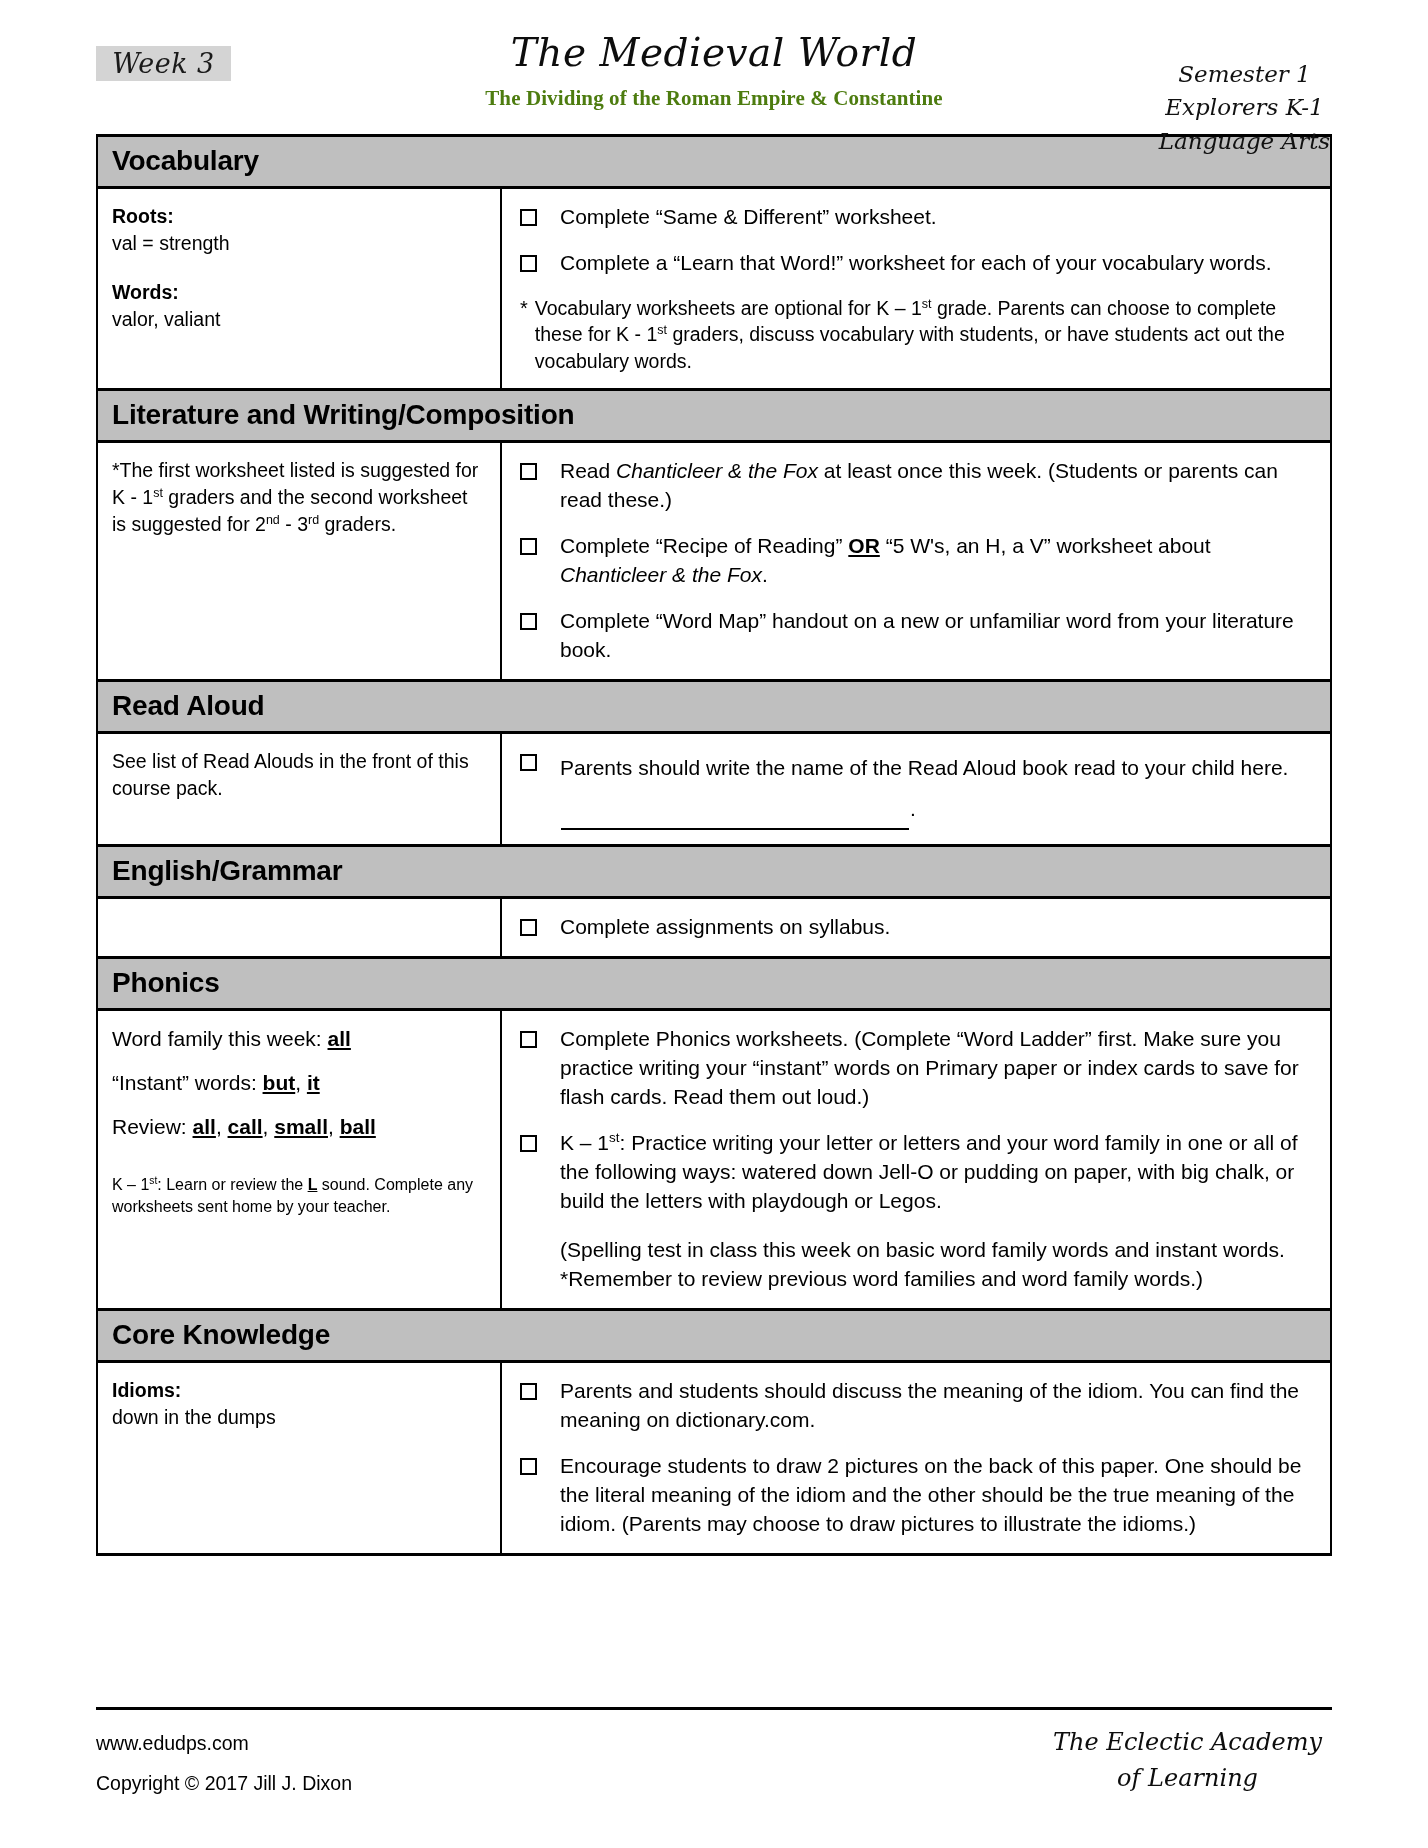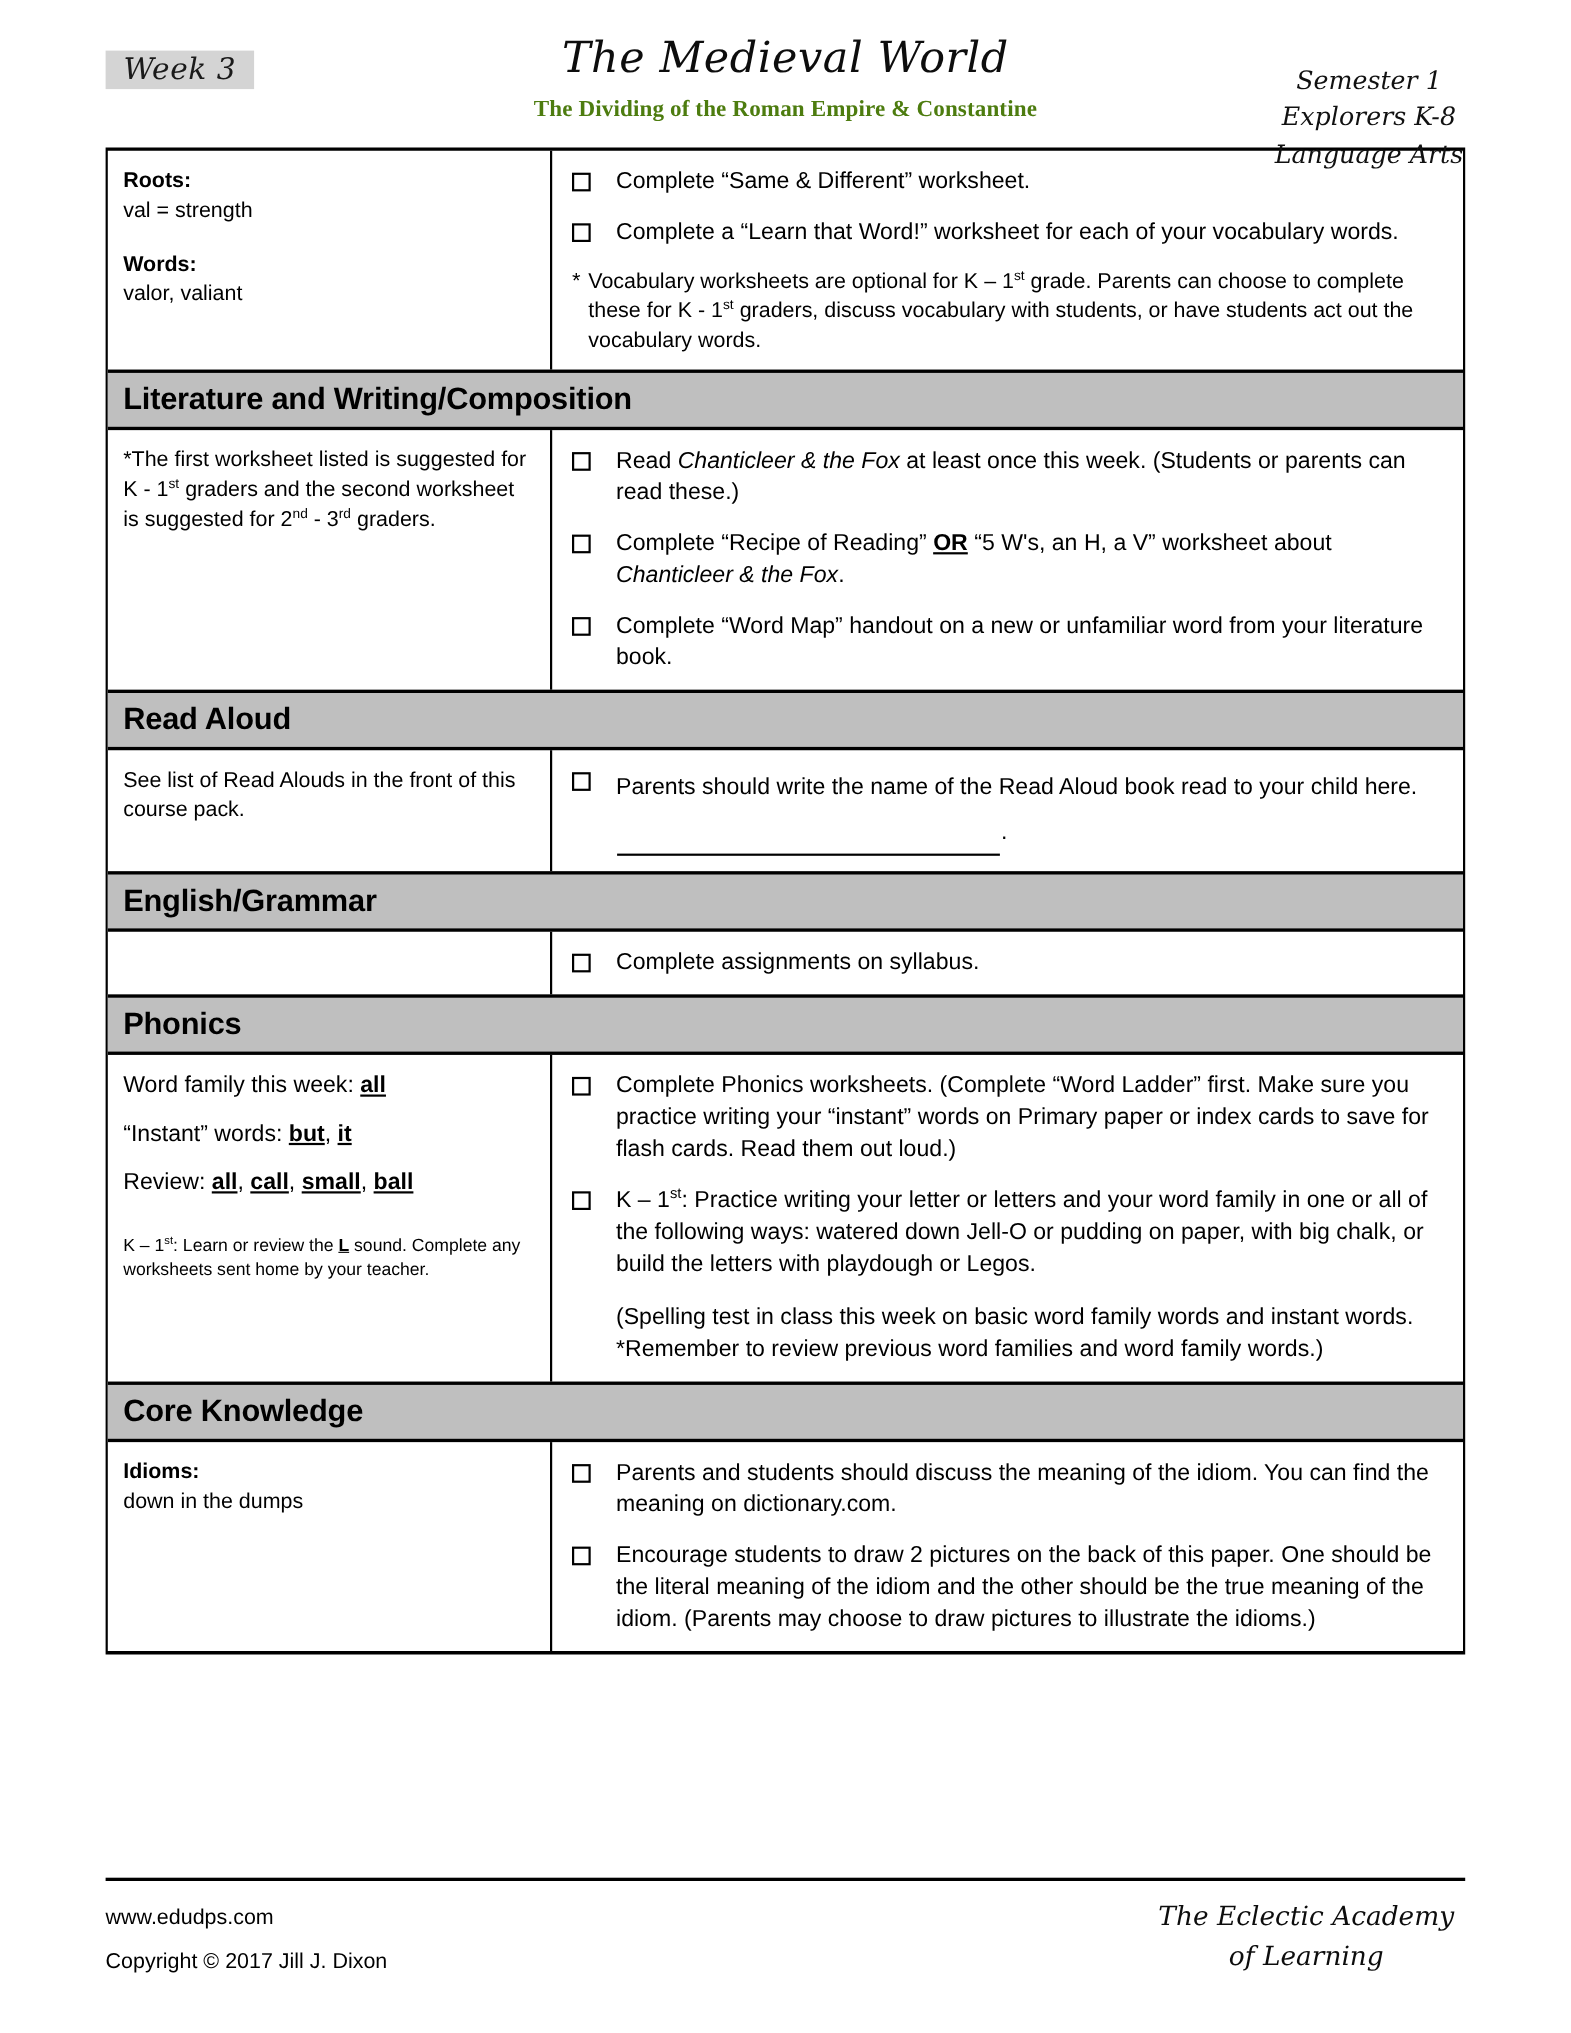--- a/index.html
+++ b/index.html
@@ -204,27 +204,28 @@
 <div class="page">
 
   <div class="header">
     <div class="week-badge">Week 3</div>
     <div class="title-block">
       <div class="main-title">The Medieval World</div>
       <div class="sub-title">The Dividing of the Roman Empire &amp; Constantine</div>
     </div>
     <div class="semester-block">
       <div>Semester 1</div>
-      <div>Explorers K-8</div>
+      <div>Explorers K-1</div>
       <div>Language Arts</div>
     </div>
   </div>
 
   <div class="sheet">
 
+    <div class="band first">Vocabulary</div>
     <div class="row">
       <div class="col-left">
         <div class="lbl-strong">Roots:</div>
         <div>val = strength</div>
         <div class="gap-block lbl-strong">Words:</div>
         <div>valor, valiant</div>
       </div>
       <div class="col-right">
         <div class="check-item">
           <span class="cbox"></span>

